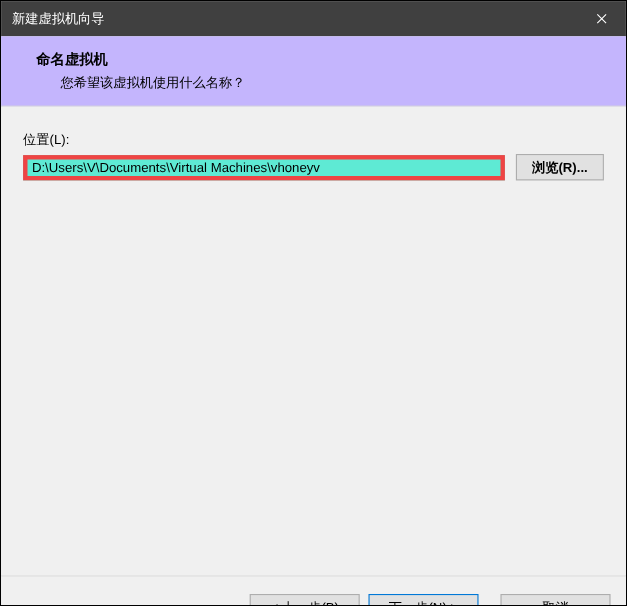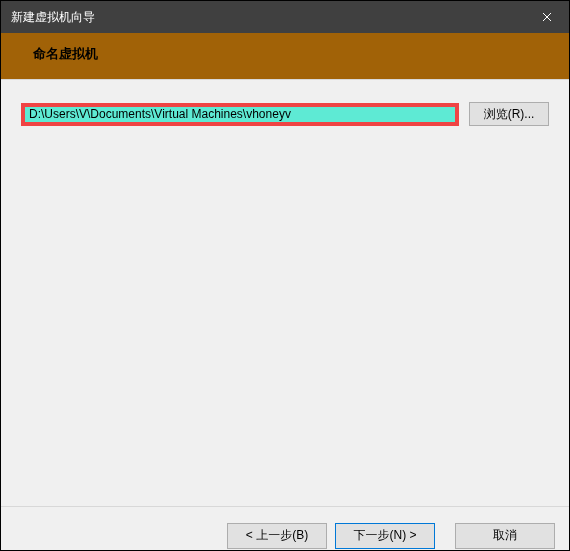--- a/index.html
+++ b/index.html
@@ -26,21 +26,21 @@
   .titlebar .close {
     width: 45px;
     height: 32px;
     display: flex;
     align-items: center;
     justify-content: center;
     cursor: pointer;
   }
   .titlebar .close svg { stroke: #fff; }
   .header {
-    background: #a16207;
+    background: #c4b5fd;
     padding: 12px 22px 12px 32px;
     border-bottom: 1px solid #d8d8d8;
   }
   .header .heading {
     font-weight: bold;
     font-size: 13px;
     margin: 0 0 4px 0;
   }
   .header .subheading {
     font-size: 12px;
@@ -101,20 +101,21 @@
     background: #5eead4;
   }
   .browse-btn {
     width: 80px;
     height: 24px;
     background: #e1e1e1;
     border: 1px solid #adadad;
     font-family: inherit;
     font-size: 12px;
     cursor: pointer;
+    font-weight: bold;
   }
   .hint {
     margin-top: 14px;
     font-size: 12px;
     color: #000;
   }
   .footer {
     background: #f0f0f0;
     border-top: 1px solid #d8d8d8;
     height: 58px;
@@ -146,26 +147,28 @@
   <span class="title">新建虚拟机向导</span>
   <div class="close">
     <svg width="10" height="10" viewBox="0 0 10 10">
         <path d="M1 1 L9 9 M9 1 L1 9" stroke-width="1"></path>
       </svg>
   </div>
 </div>
 
 <div class="header">
   <div class="heading">命名虚拟机</div>
+  <div class="subheading">您希望该虚拟机使用什么名称？</div>
 </div>
 
 <div class="content">
 
 
   <div class="row-location">
+    <div class="field-label">位置(L):</div>
     <div class="loc-line">
       <input class="loc-input" type="text" value="D:\Users\V\Documents\Virtual Machines\vhoneyv" style="">
       <button class="browse-btn">浏览(R)...</button>
     </div>
   </div>
 
 
 </div>
 
 <div class="footer">

